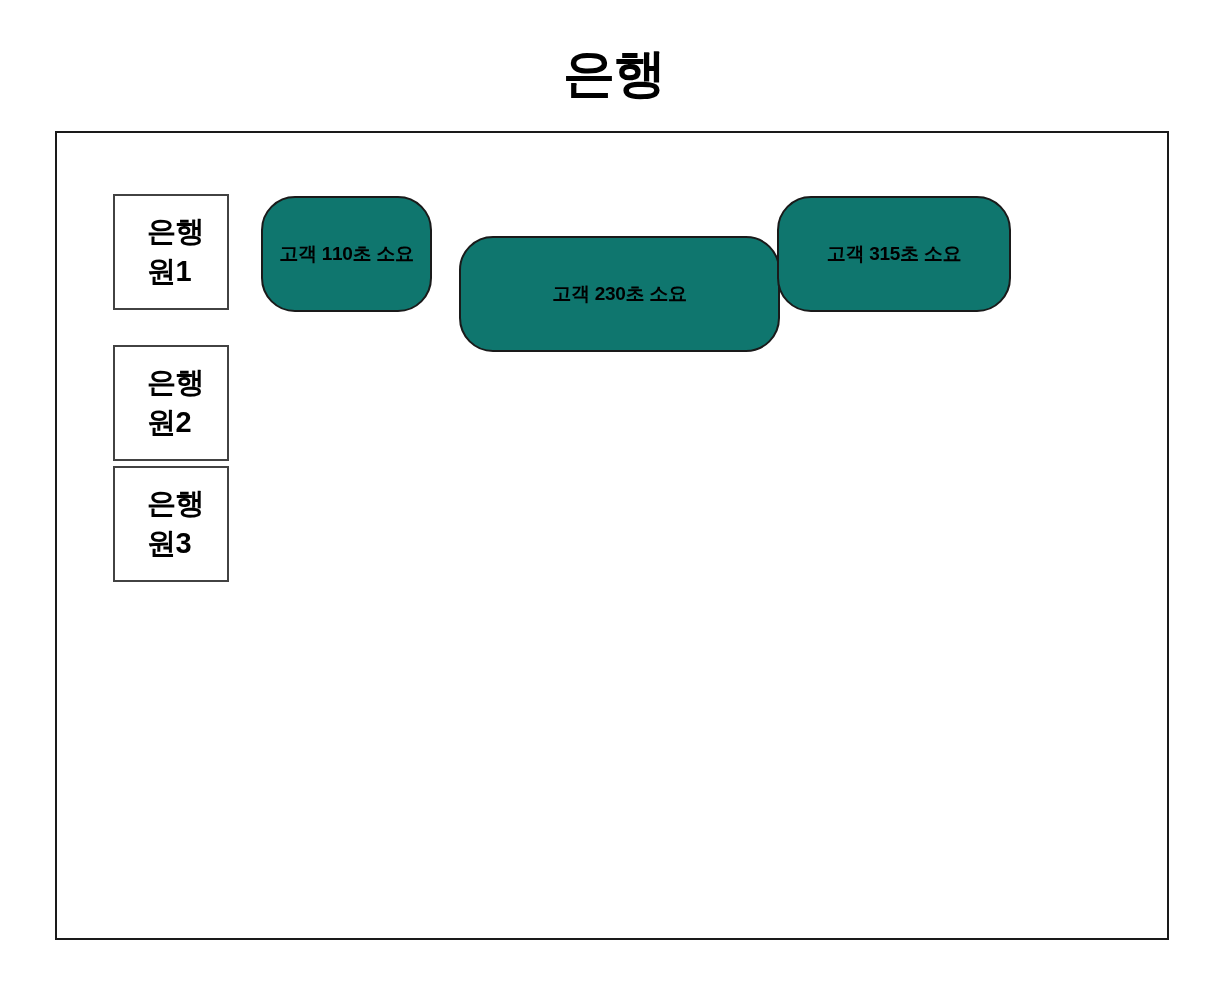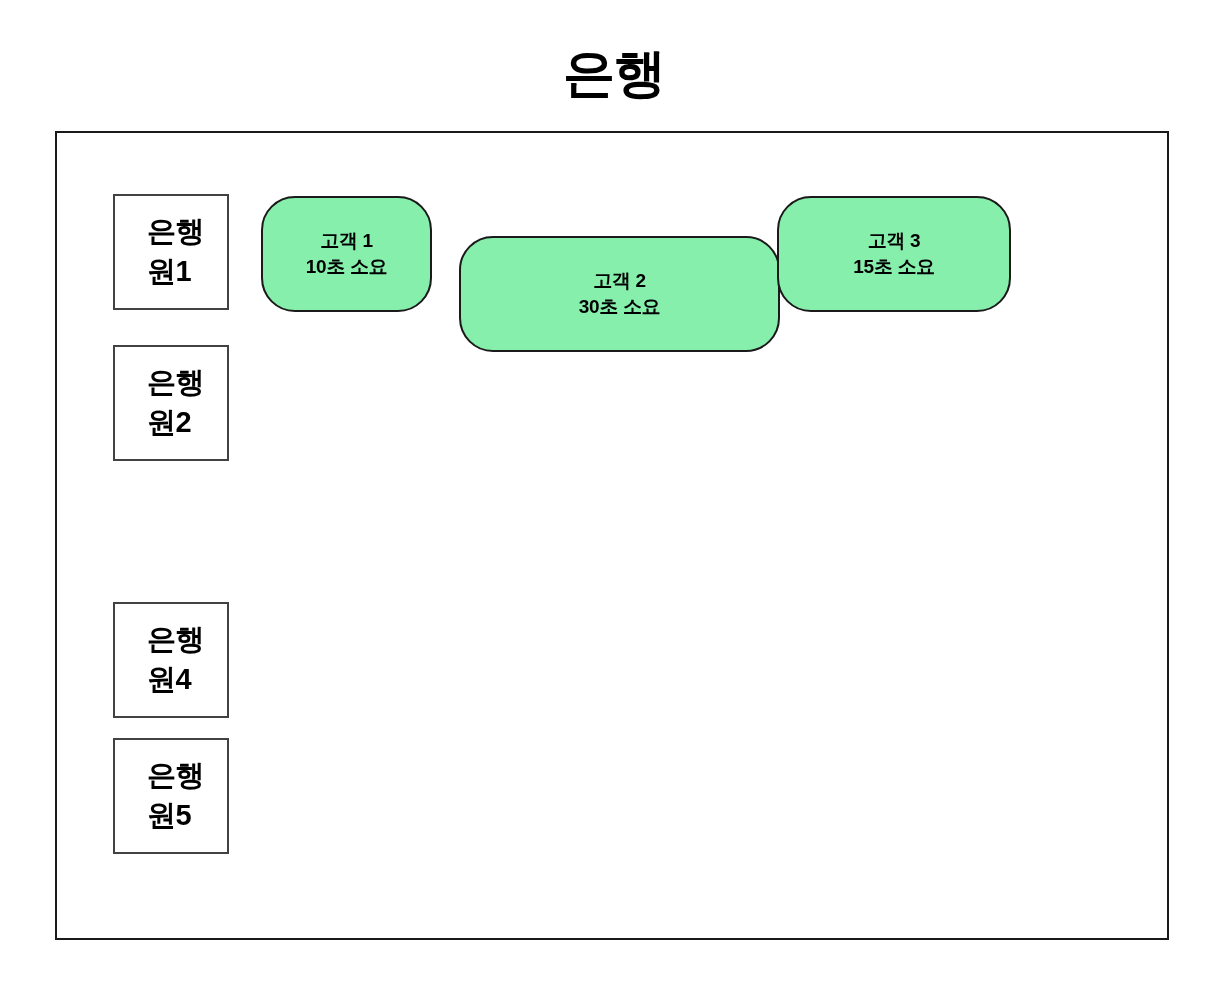--- a/index.html
+++ b/index.html
@@ -50,23 +50,22 @@
   .teller.t2 { top: 333px; }
   .teller.t3 { top: 469px; }
   .teller.t4 { top: 605px; }
 
   .customer {
     position: absolute;
     top: 63px;
     height: 116px;
     border: 2px solid #1a1a1a;
     border-radius: 34px;
-    background: #86efac;
+    background: #0f766e;
     display: flex;
-    flex-direction: column;
     align-items: center;
     justify-content: center;
     text-align: center;
     font-size: 19px;
     font-weight: 700;
     line-height: 26px;
     letter-spacing: -0.3px;
   }
   .customer.c0 { left: 204px; width: 171px; }
   .customer.c1 { left: 402px; width: 321px; margin-top: 40px; }
@@ -80,25 +79,22 @@
   <div class="title">은행</div>
 
   <div class="board">
 
     <div class="teller t0">
       <span>은행원1</span>
     </div>
     <div class="teller t1">
       <span>은행원2</span>
     </div>
-    <div class="teller t3">
-      <span>은행원4</span>
-    </div>
-    <div class="teller t4">
-      <span>은행원5</span>
+    <div class="teller t2">
+      <span>은행원3</span>
     </div>
 
     <div class="customer c0">
       <span>고객 1</span>
       <span>10초 소요</span>
     </div>
     <div class="customer c1">
       <span>고객 2</span>
       <span>30초 소요</span>
     </div>

